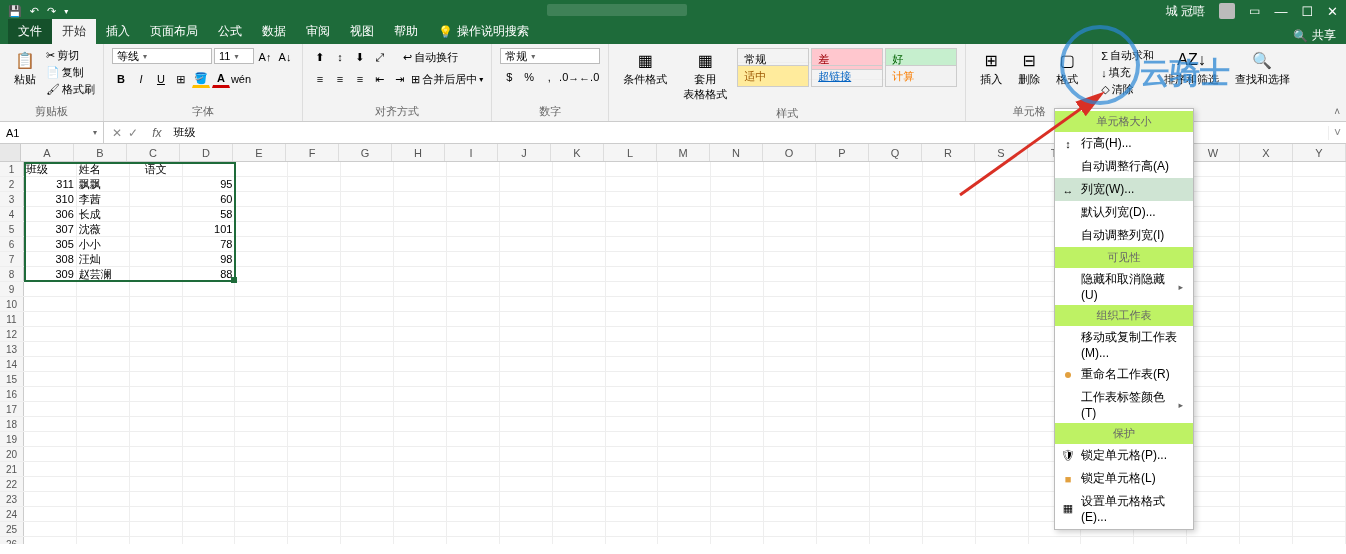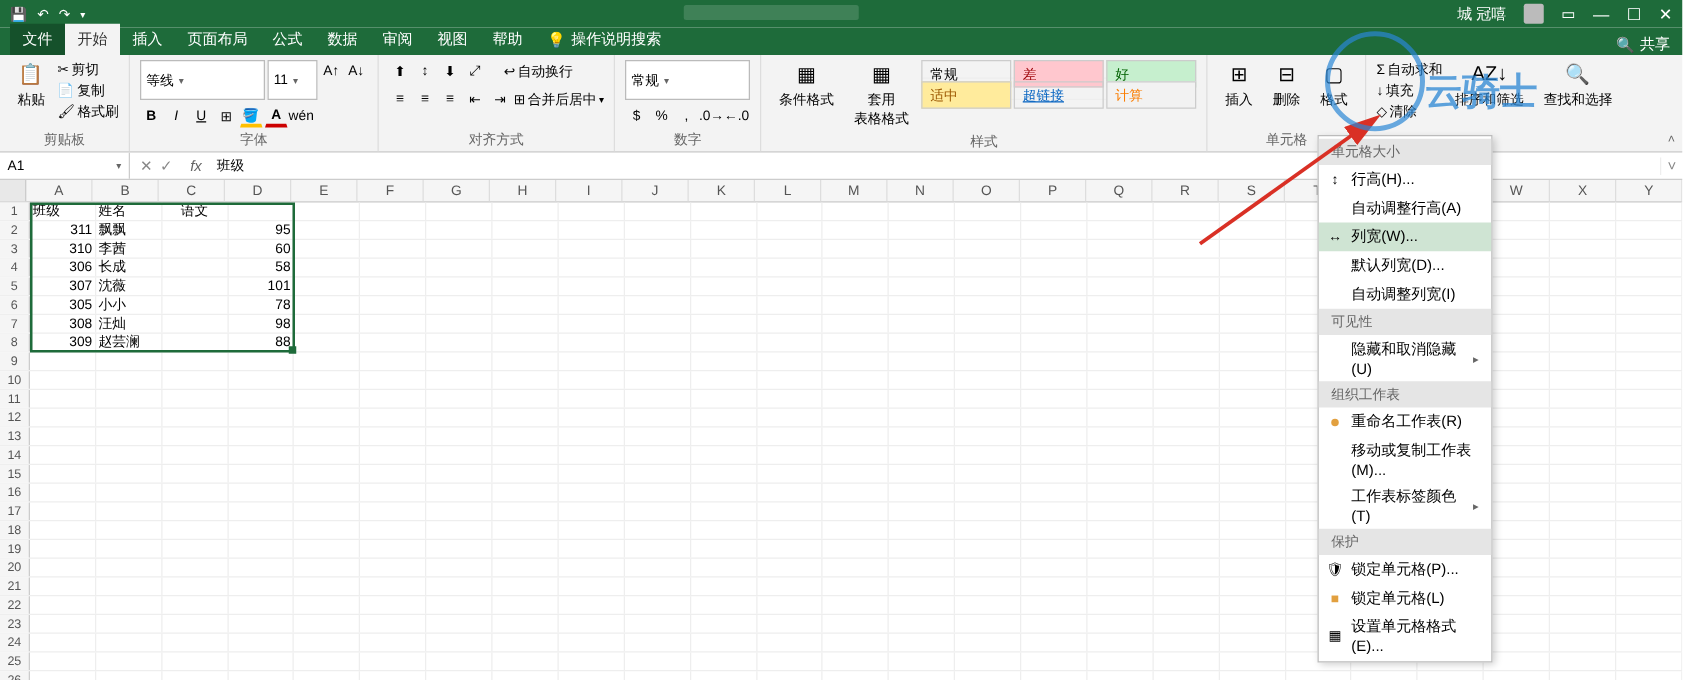--- a/index.html
+++ b/index.html
@@ -25,21 +25,21 @@
 
 
 .ribbon { height: 78px; background: #f3f3f3; border-bottom: 1px solid #ccc; display: flex; position: relative; }
 .group { border-right: 1px solid #ddd; padding: 4px 8px 2px 8px; display: flex; flex-direction: column; }
 .group-body { flex: 1; display: flex; align-items: flex-start; gap: 4px; }
 .group-label { text-align: center; color: #666; font-size: 11px; padding-top: 2px; }
 .btn-v { display: flex; flex-direction: column; align-items: center; gap: 2px; font-size: 11px; padding: 2px 6px; cursor: pointer; }
 .btn-v .icon { width: 20px; height: 20px; display: flex; align-items: center; justify-content: center; font-size: 16px; }
 .side-col { display: flex; flex-direction: column; gap: 2px; font-size: 11px; }
 .side-col span { cursor: pointer; display: flex; align-items: center; gap: 2px; }
-.dropdown-sel { border: 1px solid #bbb; background: #fff; height: 32px; font-size: 11px; padding: 0 4px; display: flex; align-items: center; gap: 4px; }
+.dropdown-sel { border: 1px solid #bbb; background: #fff; height: 16px; font-size: 11px; padding: 0 4px; display: flex; align-items: center; gap: 4px; }
 .dropdown-sel .arrow { font-size: 8px; color: #666; }
 .btn-row { display: flex; gap: 2px; }
 .sq { width: 18px; height: 18px; border: 1px solid transparent; display: flex; align-items: center; justify-content: center; font-size: 11px; cursor: pointer; }
 .ribbon-collapse { position: absolute; right: 6px; bottom: 4px; font-size: 10px; color: #666; cursor: pointer; }
 
 .styles-gallery { display: flex; flex-direction: column; gap: 2px; }
 .styles-gallery .row { display: flex; gap: 2px; }
 .style-cell { width: 72px; height: 22px; border: 1px solid #ccc; display: flex; align-items: center; padding: 0 6px; font-size: 11px; }
 
 
@@ -60,21 +60,21 @@
 .row { display: flex; height: 15px; border-bottom: 1px solid #eee; }
 .rh { width: 24px; border-right: 1px solid #ccc; background: #f5f5f5; text-align: center; font-size: 10px; color: #555; line-height: 15px; }
 .cell { width: 53px; border-right: 1px solid #eee; font-size: 11px; padding: 0 2px; line-height: 15px; overflow: hidden; white-space: nowrap; }
 .cell.r { text-align: right; }
 .cell.c { text-align: center; }
 .sel-range { position: absolute; border: 2px solid #1e6b3a; pointer-events: none; }
 .sel-handle { position: absolute; width: 6px; height: 6px; background: #1e6b3a; bottom: -3px; right: -3px; }
 
 
 .format-menu { position: absolute; top: 108px; left: 1054px; width: 140px; background: #fff; border: 1px solid #bbb; box-shadow: 2px 2px 6px rgba(0,0,0,0.2); z-index: 100; font-size: 12px; padding: 2px 0; }
-.format-menu .section { padding: 3px 10px; color: #666; background: #e5e5e5; font-size: 11px; }
+.format-menu .section { padding: 3px 10px; color: #666; background: #bef264; font-size: 11px; text-align: center; }
 .format-menu .item { padding: 3px 10px 3px 26px; cursor: pointer; position: relative; display: flex; align-items: center; }
 .format-menu .item .submenu-arrow { margin-left: auto; font-size: 9px; color: #666; }
 .format-menu .item.hover { background: #cfe4d3; }
 .format-menu .item .micon { position: absolute; left: 6px; width: 14px; height: 14px; display: flex; align-items: center; justify-content: center; font-size: 11px; }
 .format-menu .item .bullet { position: absolute; left: 10px; width: 6px; height: 6px; background: #e2a03f; border-radius: 50%; }
 
 
 .watermark { position: absolute; top: 45px; left: 1060px; z-index: 200; pointer-events: none; }
 .watermark .circle { width: 80px; height: 80px; border: 4px solid #2a86d4; border-radius: 50%; position: absolute; top: -20px; left: 0; opacity: 0.7; }
 .watermark .txt { position: absolute; top: 8px; left: 80px; font-size: 30px; font-weight: bold; color: #2a86d4; opacity: 0.75; white-space: nowrap; }
@@ -1085,25 +1085,25 @@
   <div class="item">
       <span>自动调整列宽(I)</span>
     </div>
   <div class="section">可见性</div>
   <div class="item">
       <span>隐藏和取消隐藏(U)</span>
       <span class="submenu-arrow">▸</span>
     </div>
   <div class="section">组织工作表</div>
   <div class="item">
+      <span>移动或复制工作表(M)...</span>
+    </div>
+  <div class="item">
       <span class="bullet"></span>
       <span>重命名工作表(R)</span>
-    </div>
-  <div class="item">
-      <span>移动或复制工作表(M)...</span>
     </div>
   <div class="item">
       <span>工作表标签颜色(T)</span>
       <span class="submenu-arrow">▸</span>
     </div>
   <div class="section">保护</div>
   <div class="item">
       <span class="micon">🛡</span>
       <span>锁定单元格(P)...</span>
     </div>

